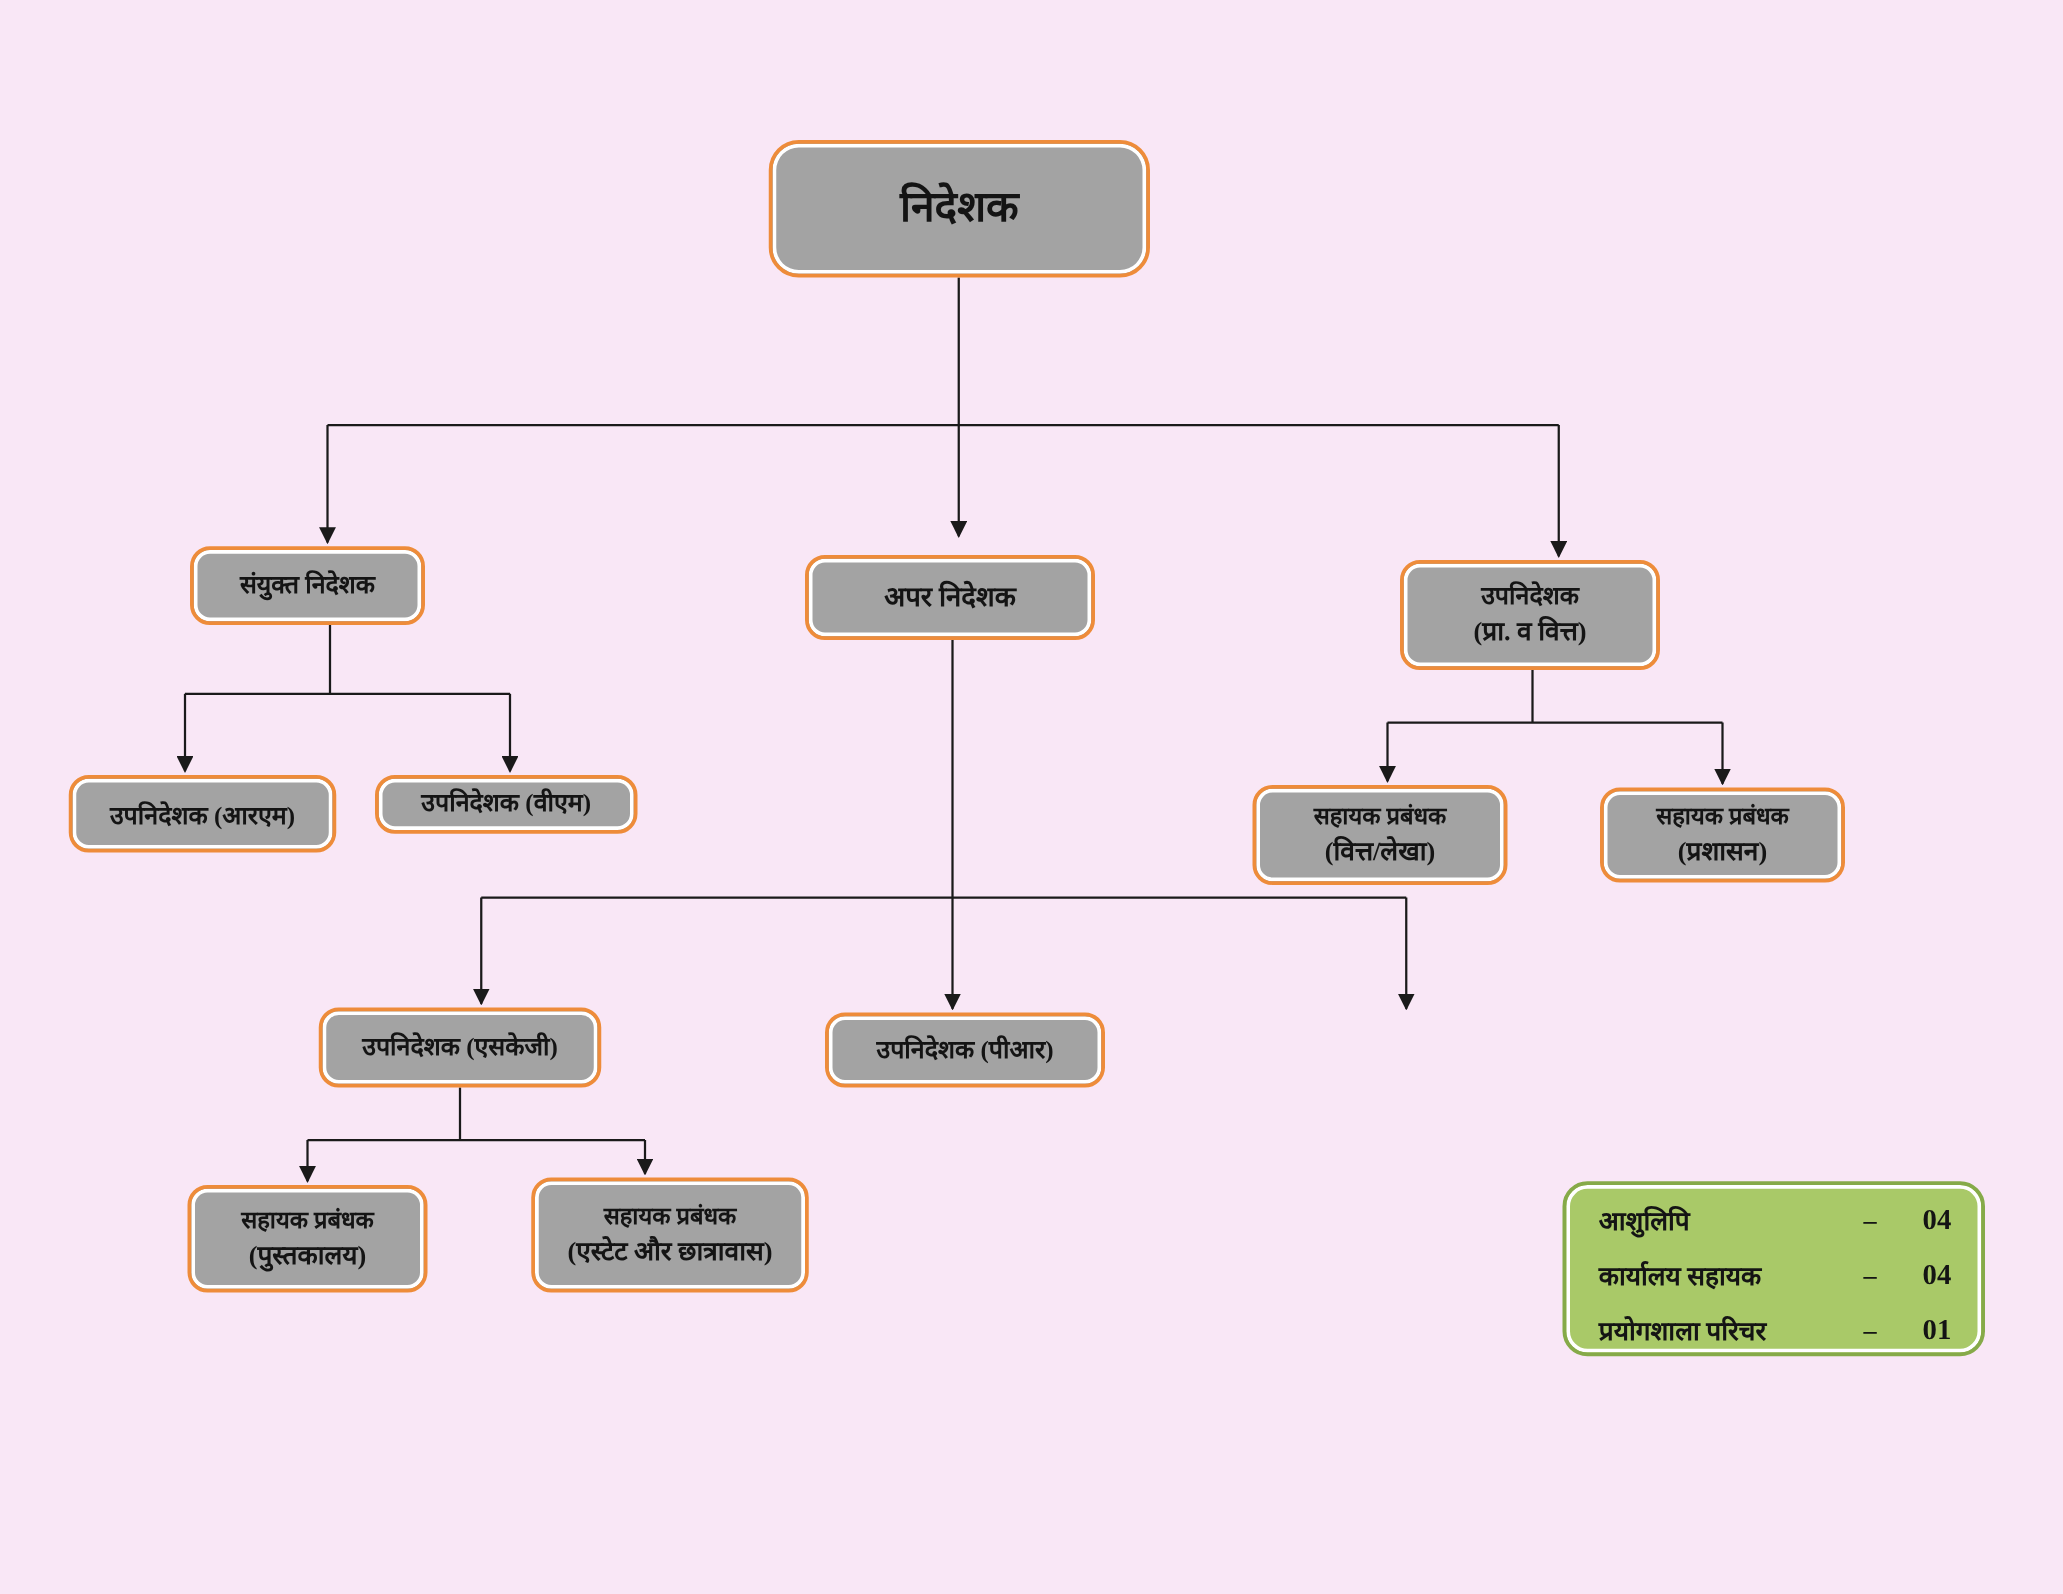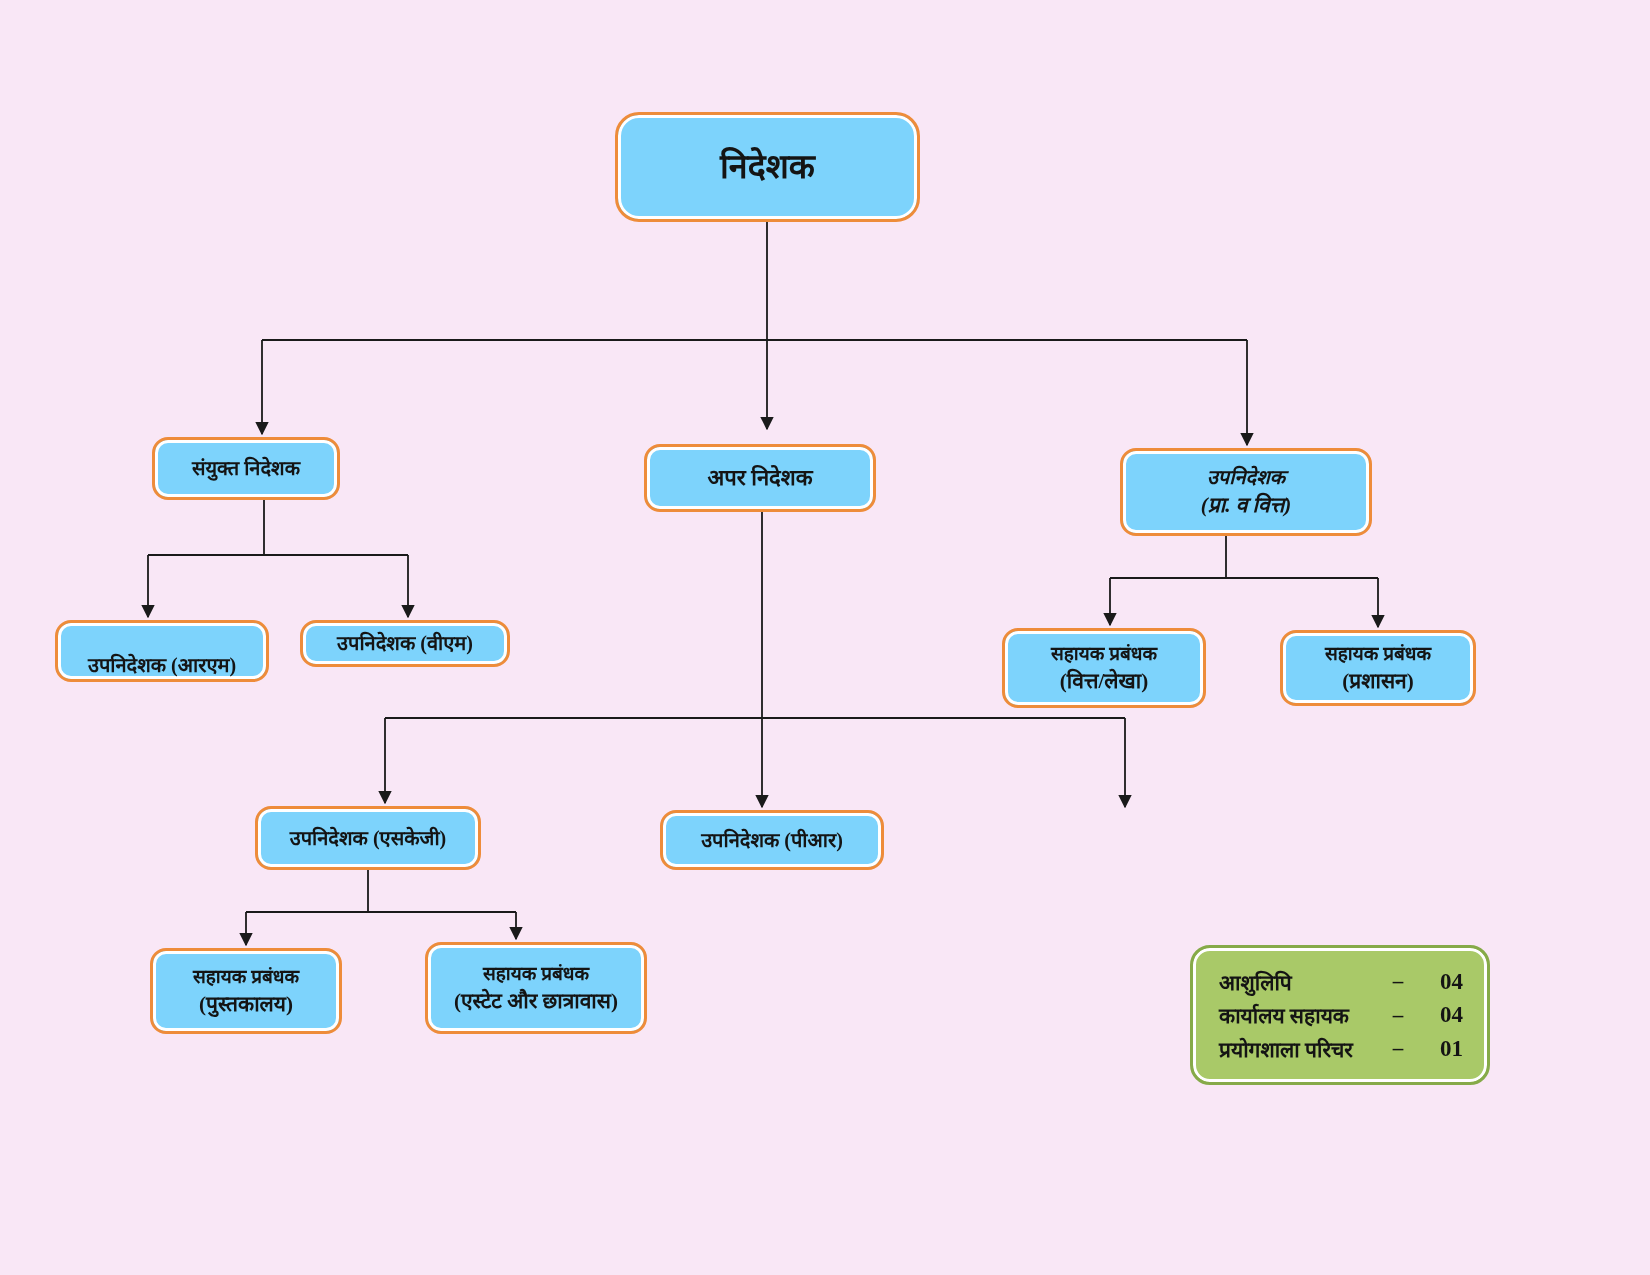--- a/index.html
+++ b/index.html
@@ -12,33 +12,33 @@
     overflow:hidden;
   }
   .connectors{
     position:absolute;
     left:0;top:0;
     width:1650px;height:1275px;
   }
   .node{
     position:absolute;
     box-sizing:border-box;
-    background:#7dd3fc;
+    background:#a3a3a3;
     border:3px solid #ee8c3a;
     box-shadow: inset 0 0 0 3px #ffffff;
     border-radius:16px;
     display:flex;
     flex-direction:column;
     align-items:center;
     justify-content:center;
     text-align:center;
     color:#141414;
     font-weight:bold;
     line-height:1.35;
-    padding:0 10px;
+    padding:12px 10px;
     font-size:20px;
     white-space:nowrap;
   }
   .node .sub{font-size:21px;}
   .legend{
     position:absolute;
     box-sizing:border-box;
     background:#a9c968;
     border:3px solid #86aa49;
     box-shadow: inset 0 0 0 3px #ffffff;
@@ -101,21 +101,21 @@
   </div>
 
   <div class="node" style="left:152px;top:437px;width:188px;height:63px;">
     <span>संयुक्त निदेशक</span>
   </div>
 
   <div class="node" style="left:644px;top:444px;width:232px;height:68px;font-size:22px;">
     <span>अपर निदेशक</span>
   </div>
 
-  <div class="node" style="left:1120px;top:448px;width:252px;height:88px;font-style:italic;">
+  <div class="node" style="left:1120px;top:448px;width:208px;height:88px;">
     <span>उपनिदेशक</span>
     <span class="sub">(प्रा. व वित्त)</span>
   </div>
 
   <div class="node" style="left:55px;top:620px;width:214px;height:62px;justify-content:flex-end;">
     <span>उपनिदेशक (आरएम)</span>
   </div>
 
   <div class="node" style="left:300px;top:620px;width:210px;height:47px;">
     <span>उपनिदेशक (वीएम)</span>
@@ -143,21 +143,21 @@
   <div class="node" style="left:150px;top:948px;width:192px;height:86px;font-size:19px;">
     <span>सहायक प्रबंधक</span>
     <span class="sub">(पुस्तकालय)</span>
   </div>
 
   <div class="node" style="left:425px;top:942px;width:222px;height:92px;font-size:19px;">
     <span>सहायक प्रबंधक</span>
     <span class="sub">(एस्टेट और छात्रावास)</span>
   </div>
 
-  <div class="legend" style="left:1190px;top:945px;width:300px;height:140px;">
+  <div class="legend" style="left:1250px;top:945px;width:338px;height:140px;gap:16px;">
     <div class="legend-row">
       <span class="l-label">आशुलिपि</span>
       <span class="l-dash">–</span>
       <span class="l-value">04</span>
     </div>
     <div class="legend-row">
       <span class="l-label">कार्यालय सहायक</span>
       <span class="l-dash">–</span>
       <span class="l-value">04</span>
     </div>

